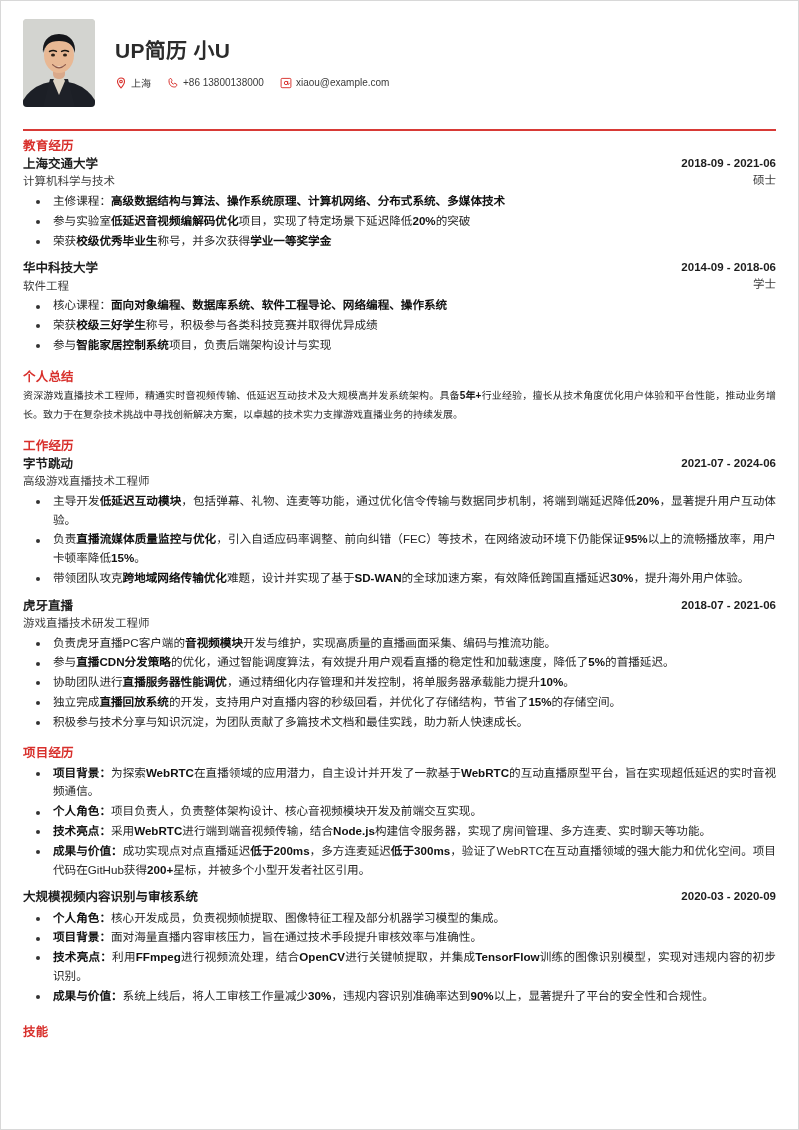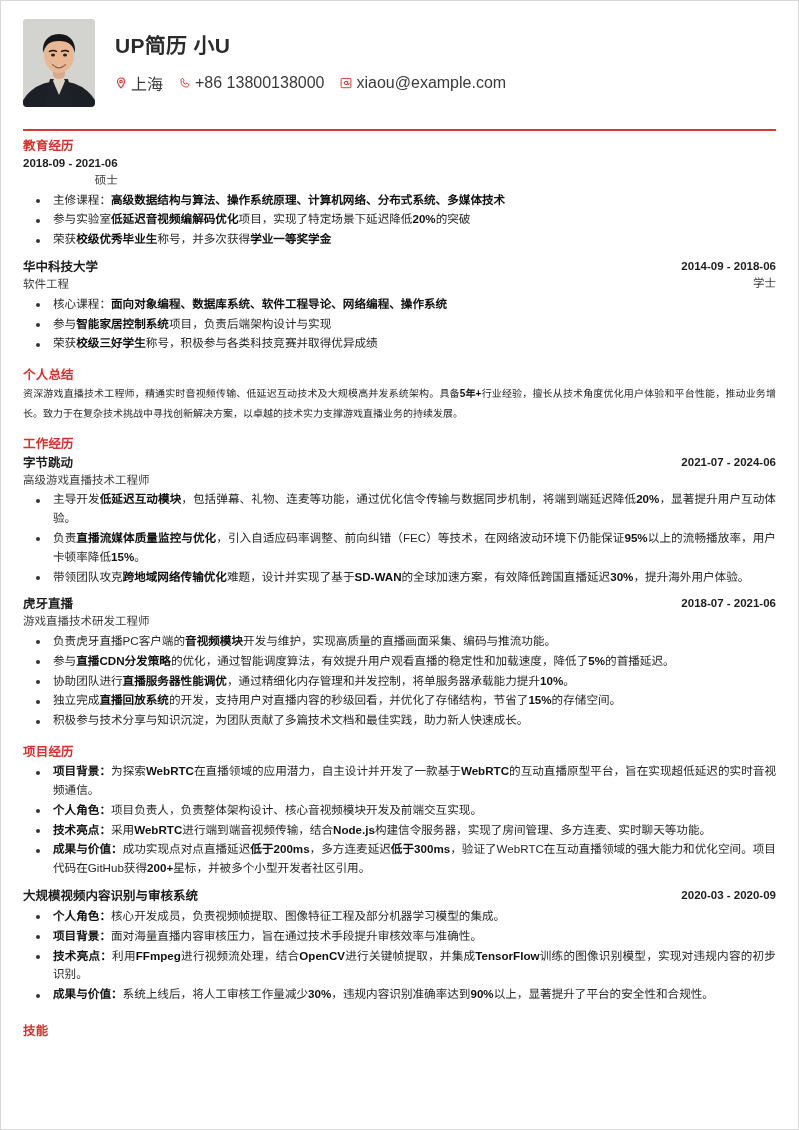--- a/index.html
+++ b/index.html
@@ -45,21 +45,21 @@
     color:#2b2b2b;
     letter-spacing:.3px;
     line-height:1.25;
   }
   .contacts {
     margin-top:11px;
     display:flex;
     align-items:center;
     flex-wrap:wrap;
     gap:4px;
-    font-size:16px;
+    font-size:10px;
     color:#3a3a3a;
   }
   .contact {
     display:inline-flex;
     align-items:center;
     gap:4px;
     margin-right:12px;
     white-space:nowrap;
   }
   .cicon { width:12px; height:12px; flex:0 0 auto; display:block; }
@@ -211,20 +211,24 @@
     </div>
   </div>
 
   <div class="top-rule"></div>
 
   <div class="section">
     <div class="section-title">教育经历</div>
 
     <div class="entry">
       <div class="entry-head">
+        <div class="entry-left">
+          <div class="org">上海交通大学</div>
+          <div class="sub">计算机科学与技术</div>
+        </div>
         <div class="entry-right">
           <div class="date">2018-09 - 2021-06</div>
           <div class="degree">硕士</div>
         </div>
       </div>
       <ul class="bullets">
           <li>主修课程：<b>高级数据结构与算法、操作系统原理、计算机网络、分布式系统、多媒体技术</b></li>
           <li>参与实验室<b>低延迟音视频编解码优化</b>项目，实现了特定场景下延迟降低<b>20%</b>的突破</li>
           <li>荣获<b>校级优秀毕业生</b>称号，并多次获得<b>学业一等奖学金</b></li>
         </ul>
@@ -236,22 +240,22 @@
           <div class="org">华中科技大学</div>
           <div class="sub">软件工程</div>
         </div>
         <div class="entry-right">
           <div class="date">2014-09 - 2018-06</div>
           <div class="degree">学士</div>
         </div>
       </div>
       <ul class="bullets">
           <li>核心课程：<b>面向对象编程、数据库系统、软件工程导论、网络编程、操作系统</b></li>
+          <li>荣获<b>校级三好学生</b>称号，积极参与各类科技竞赛并取得优异成绩</li>
           <li>参与<b>智能家居控制系统</b>项目，负责后端架构设计与实现</li>
-          <li>荣获<b>校级三好学生</b>称号，积极参与各类科技竞赛并取得优异成绩</li>
         </ul>
     </div>
   </div>
 
   <div class="spacer-sm"></div>
 
   <div class="section">
     <div class="section-title">个人总结</div>
     <div class="summary">资深游戏直播技术工程师，精通实时音视频传输、低延迟互动技术及大规模高并发系统架构。具备<b>5年+</b>行业经验，擅长从技术角度优化用户体验和平台性能，推动业务增长。致力于在复杂技术挑战中寻找创新解决方案，以卓越的技术实力支撑游戏直播业务的持续发展。</div>
   </div>

